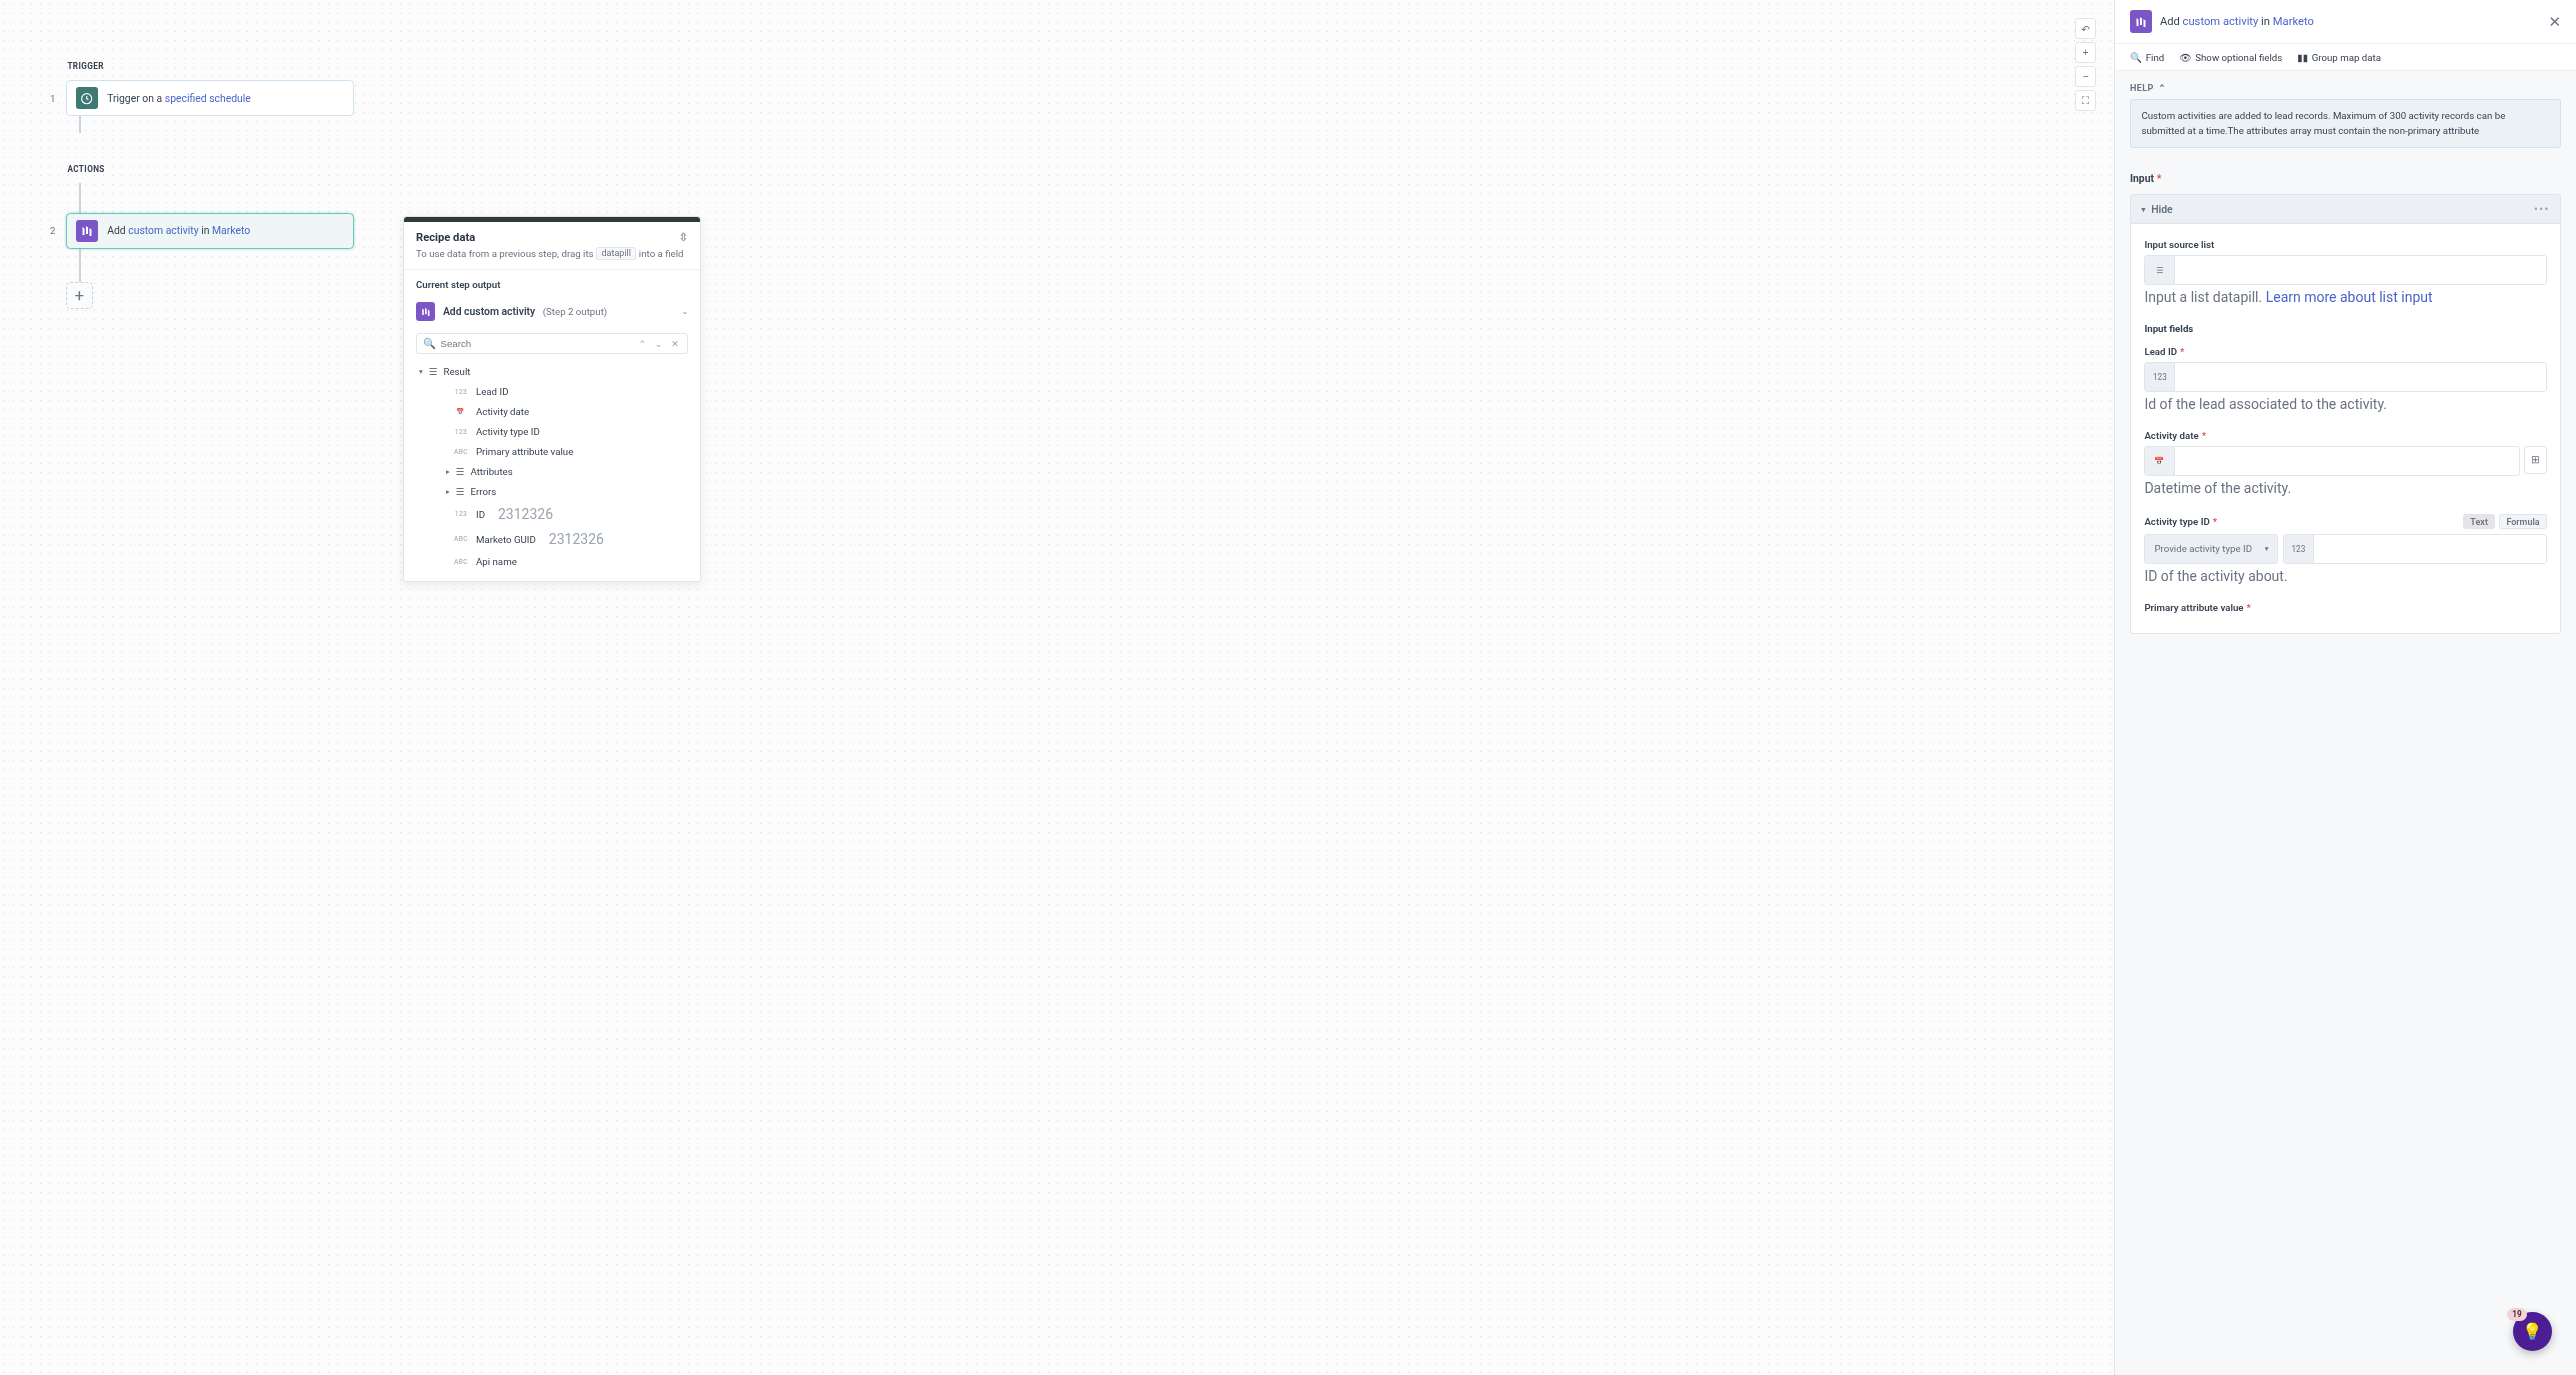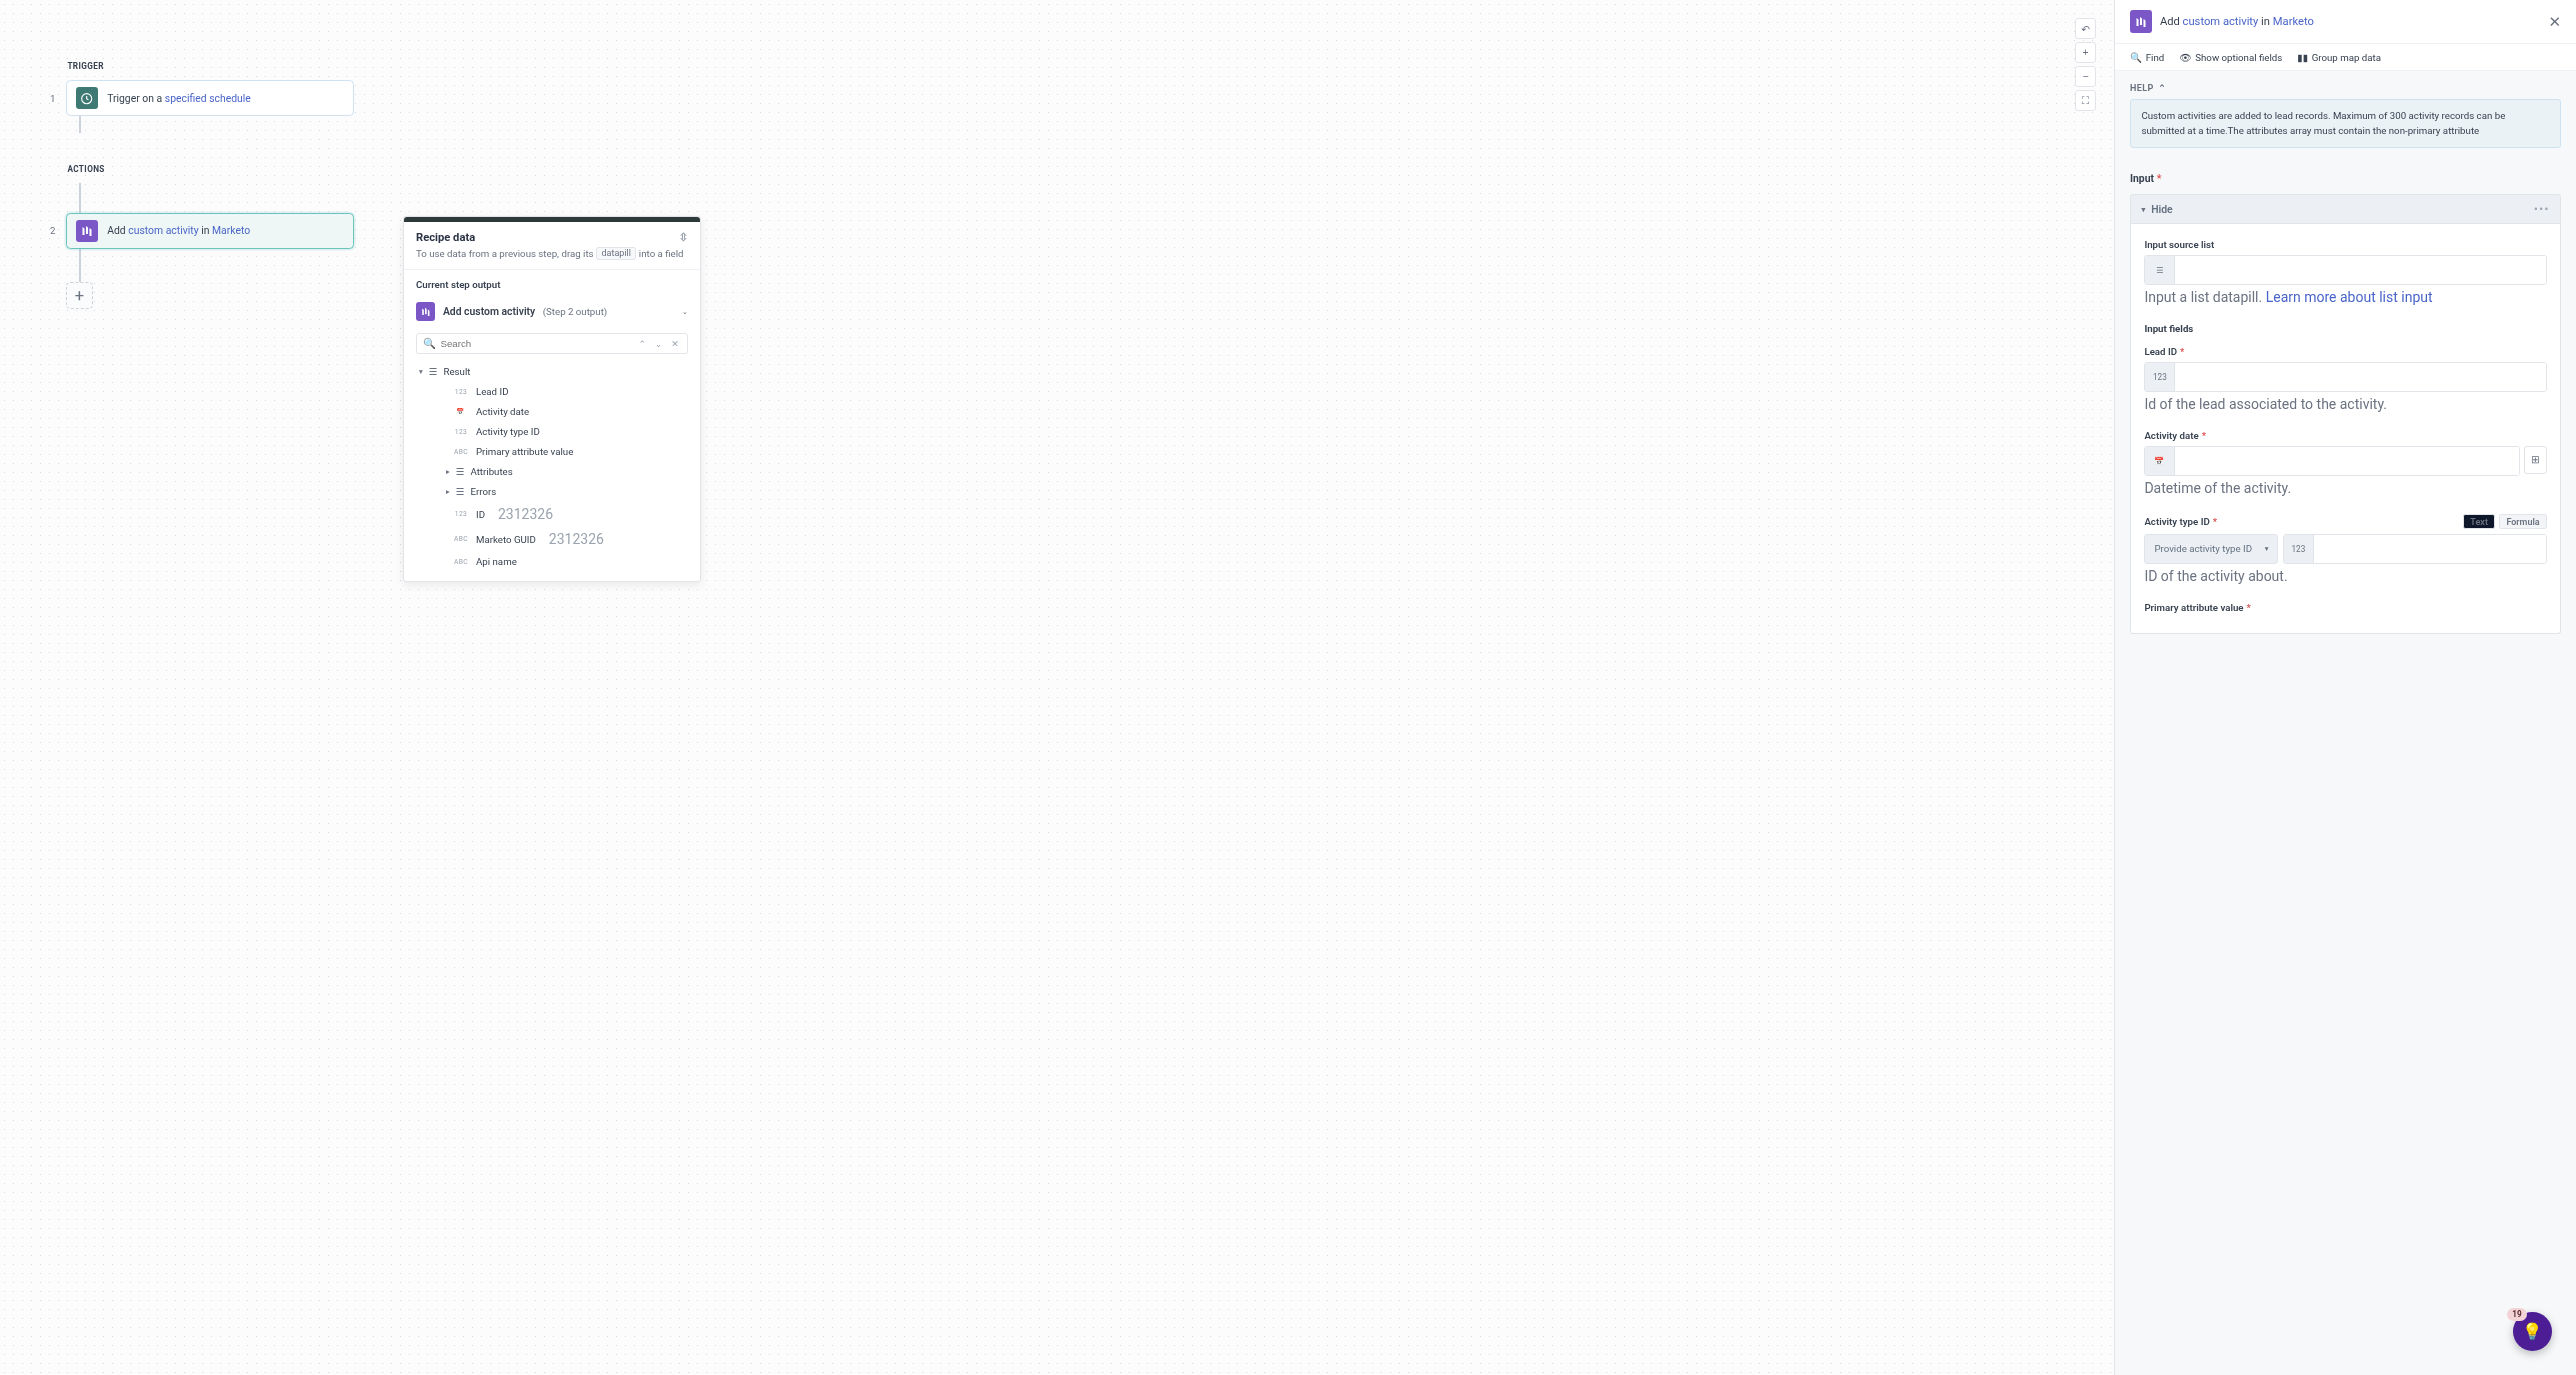--- a/index.html
+++ b/index.html
@@ -62,21 +62,21 @@
 .collapse-body { background:#fff; border:0.7px solid #e1e5ea; border-top:none; border-radius:0 0 3px 3px; padding:15px 13.4px; }
 .field { margin-bottom:18px; }
 .field-label { font-size:9.7px; font-weight:600; margin-bottom:4.5px; display:flex;align-items:center;gap:3px; }
 .input-row { display:flex; border:0.7px solid #e1e5ea; border-radius:3px; overflow:hidden; }
 .input-prefix { width:30px; background:#eceff3; display:flex;align-items:center;justify-content:center;color:#6b7280;font-size:8.2px;border-right:0.7px solid #e1e5ea; }
 .input-row textarea, .input-row input { flex:1; border:none; outline:none; padding:7.5px 9px; font-size:9.7px; resize:none; font-family:inherit; min-height:28px; }
 .field-hint { font-size:14px; color:#6b7280; margin-top:4.5px; }
 .field-hint a { color:#4a65c9; text-decoration:none; }
 .field-subheader { font-size:9.7px; font-weight:700; margin:3px 0 12px; }
 .field-extras { display:flex; gap:4.5px; margin-left:auto; font-size:9px; }
-.tag-btn { padding:1.5px 6px; border:0.7px solid #e1e5ea; border-radius:2.2px; background:#0f172a; color:#6b7280; cursor:pointer; font-size:9px; }
+.tag-btn { padding:1.5px 6px; border:0.7px solid #e1e5ea; border-radius:2.2px; background:#e5e5e5; color:#6b7280; cursor:pointer; font-size:9px; }
 .tag-btn.muted { background:#f2f4f7; }
 .select-row { display:flex; gap:4.5px; }
 .select-box { display:flex; align-items:center; justify-content:space-between; padding:7.5px 9px; border:0.7px solid #e1e5ea; border-radius:3px; background:#eceff3; width:134px; font-size:9.7px; color:#637182; cursor:pointer; }
 .date-picker { width:22.4px; height:28px; border:0.7px solid #e1e5ea; border-radius:3px; background:#fff; display:flex;align-items:center;justify-content:center;cursor:pointer;color:#6b7280; margin-left:4.5px; }
 .floating-badge { position:fixed; bottom:24px; right:24px; width:39px;height:39px;border-radius:50%;background:#4c1d95;display:flex;align-items:center;justify-content:center;box-shadow:0 3px 9px rgba(0,0,0,0.25); }
 .floating-badge .bulb { color:#52e3c2; font-size:16.4px; }
 .floating-count { position:absolute; top:-4.5px; left:-6px; background:#f3d4d6; color:#5a2a30; font-size:8.2px; font-weight:700; border-radius:7.5px; padding:1.5px 5.2px; }
 svg{display:block;}
 </style>
 </head>

